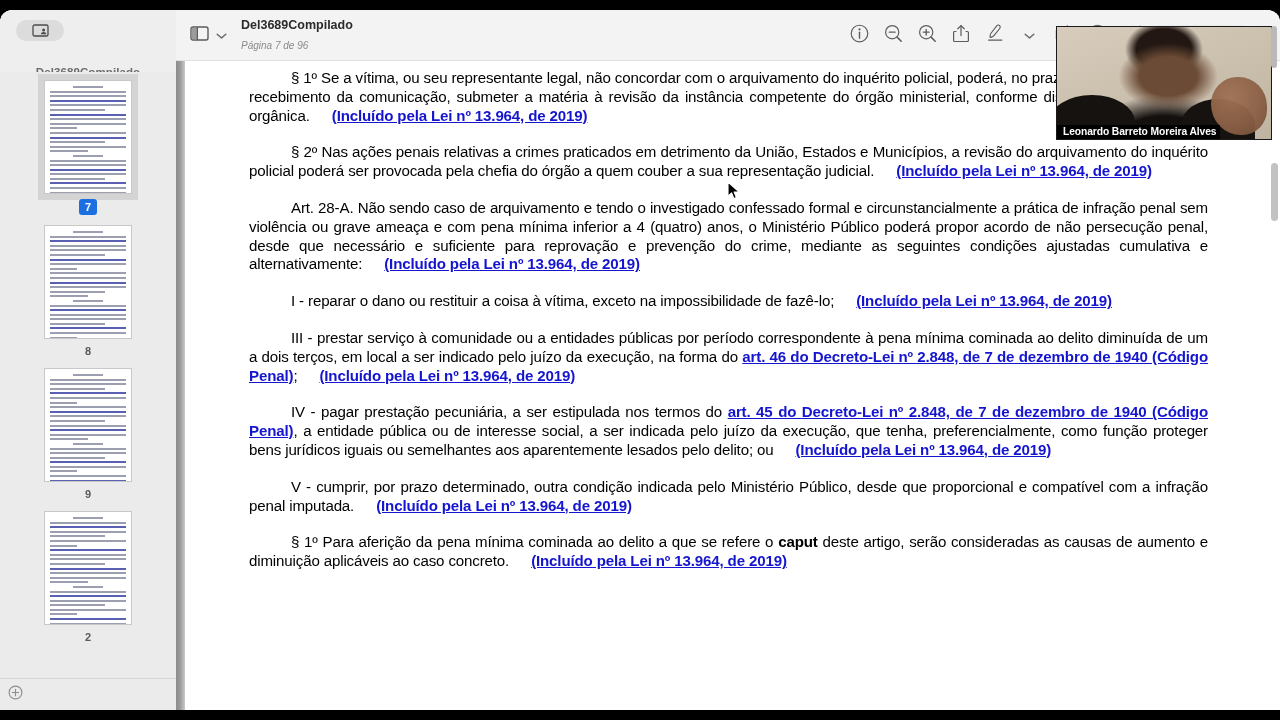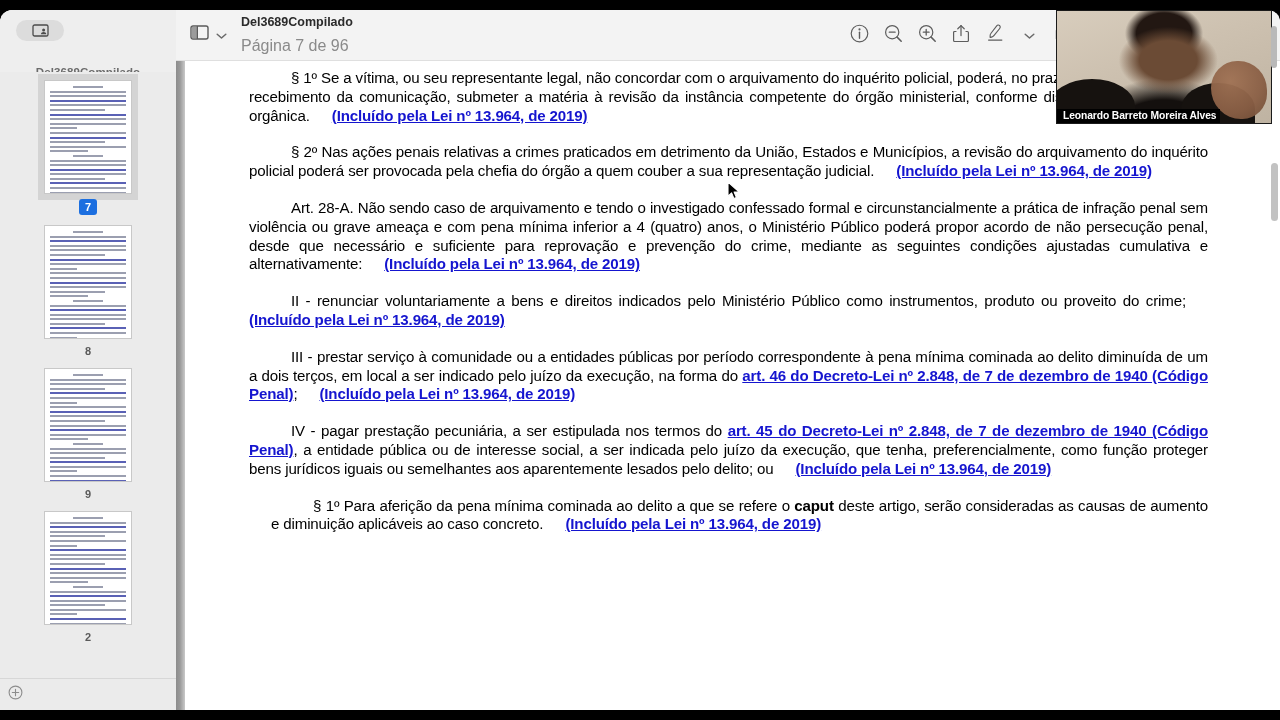--- a/index.html
+++ b/index.html
@@ -129,21 +129,21 @@
     width: 1104px; height: 51px;
     background: #f3f3f3;
     border-bottom: 1px solid #dfdfdf;
     border-top-right-radius: 12px;
     display: flex; align-items: center;
   }
   #tb-left { display: flex; align-items: center; padding-left: 14px; }
   #sidebar-toggle { display:flex; align-items:center; gap:7px; cursor:pointer; }
   #doc-meta { margin-left: 14px; line-height: 1.15; }
   #doc-title { font-size: 12.5px; font-weight: bold; color: #2b2b2b; }
-  #page-indicator { font-size: 16px; color: #8a8a8a; margin-top: 8px; }
+  #page-indicator { font-size: 10px; color: #8a8a8a; margin-top: 8px; font-style: italic; }
 
   #tb-right {
     margin-left: auto;
     display: flex; align-items: center;
     padding-right: 0px;
     height: 51px;
   }
   .tb-icon {
     width: 34px; height: 34px;
     display: flex; align-items: center; justify-content: center;
@@ -179,21 +179,21 @@
   }
   p.para {
     font-size: 15.1px;
     line-height: 18.8px;
     text-align: justify;
     text-indent: 42px;
     margin-bottom: 18px;
     letter-spacing: -0.15px;
     word-spacing: 0px;
   }
-  p.para.last { margin-bottom: 4px; margin-left: 22px; }
+  p.para.last { margin-bottom: 4px; }
   a.lnk {
     color: #1515cf;
     text-decoration: underline;
     cursor: pointer;
     font-weight: bold;
   }
   .sp { display: inline-block; width: 22px; }
   b.caput { font-weight: bold; }
 
   #doc-scrollbar {
@@ -205,21 +205,21 @@
     position: absolute;
     top: 46px; left: 0;
     width: 7px; height: 58px;
     background: #c2c2c2;
     border-radius: 4px;
   }
 
   
   #video-overlay {
     position: absolute;
-    left: 1056px; top: 10px;
+    left: 1056px; top: 26px;
     width: 216px; height: 114px;
     background: #0f766e;
     overflow: hidden;
     border: 1px solid #1a1a1a;
   }
   #video-bg {
     position: absolute; inset: 0;
     background:
       radial-gradient(ellipse 80px 54px at 52% 44%, #6b4b35 0%, #6b4b35 36%, rgba(107,75,53,0) 62%),
       radial-gradient(ellipse 120px 90px at 50% 118%, #14100e 0%, #14100e 48%, rgba(20,16,14,0) 72%),
@@ -545,23 +545,24 @@
         </div>
         <div class="tb-icon"></div>
       </div>
     </div>
 
     <main id="doc-area">
       <div id="page">
           <p class="para"><span>§ 1º Se a vítima, ou seu representante legal, não concordar com o arquivamento do inquérito policial, poderá, no prazo de 30 (trinta) dias do recebimento da comunicação, submeter a matéria à revisão da instância competente do órgão ministerial, conforme dispuser a respectiva lei orgânica.</span><span class="sp"></span><a class="lnk" style="color: rgb(21, 21, 207);">(Incluído pela Lei nº 13.964, de 2019)</a></p>
           <p class="para"><span>§ 2º Nas ações penais relativas a crimes praticados em detrimento da União, Estados e Municípios, a revisão do arquivamento do inquérito policial poderá ser provocada pela chefia do órgão a quem couber a sua representação judicial.</span><span class="sp"></span><a class="lnk" style="color: rgb(21, 21, 207);">(Incluído pela Lei nº 13.964, de 2019)</a></p>
           <p class="para"><span>Art. 28-A. Não sendo caso de arquivamento e tendo o investigado confessado formal e circunstancialmente a prática de infração penal sem violência ou grave ameaça e com pena mínima inferior a 4 (quatro) anos, o Ministério Público poderá propor acordo de não persecução penal, desde que necessário e suficiente para reprovação e prevenção do crime, mediante as seguintes condições ajustadas cumulativa e alternativamente:</span><span class="sp"></span><a class="lnk" style="color: rgb(21, 21, 207);">(Incluído pela Lei nº 13.964, de 2019)</a></p>
-          <p class="para"><span>II - renunciar voluntariamente a bens e direitos indicados pelo Ministério Público como instrumentos, produto ou proveito do crime;</span><span class="sp"></span><a class="lnk" style="color: rgb(21, 21, 207);">(Incluído pela Lei nº 13.964, de 2019)</a></p>
+          <p class="para"><span>I - reparar o dano ou restituir a coisa à vítima, exceto na impossibilidade de fazê-lo;</span><span class="sp"></span><a class="lnk" style="color: rgb(21, 21, 207);">(Incluído pela Lei nº 13.964, de 2019)</a></p>
           <p class="para"><span>III - prestar serviço à comunidade ou a entidades públicas por período correspondente à pena mínima cominada ao delito diminuída de um a dois terços, em local a ser indicado pelo juízo da execução, na forma do </span><a class="lnk" style="color: rgb(21, 21, 207);">art. 46 do Decreto-Lei nº 2.848, de 7 de dezembro de 1940 (Código Penal)</a><span>;</span><span class="sp"></span><a class="lnk" style="color: rgb(21, 21, 207);">(Incluído pela Lei nº 13.964, de 2019)</a></p>
           <p class="para"><span>IV - pagar prestação pecuniária, a ser estipulada nos termos do </span><a class="lnk" style="color: rgb(21, 21, 207);">art. 45 do Decreto-Lei nº 2.848, de 7 de dezembro de 1940 (Código Penal)</a><span>, a entidade pública ou de interesse social, a ser indicada pelo juízo da execução, que tenha, preferencialmente, como função proteger bens jurídicos iguais ou semelhantes aos aparentemente lesados pelo delito; ou</span><span class="sp"></span><a class="lnk" style="color: rgb(21, 21, 207);">(Incluído pela Lei nº 13.964, de 2019)</a></p>
+          <p class="para"><span>V - cumprir, por prazo determinado, outra condição indicada pelo Ministério Público, desde que proporcional e compatível com a infração penal imputada.</span><span class="sp"></span><a class="lnk" style="color: rgb(21, 21, 207);">(Incluído pela Lei nº 13.964, de 2019)</a></p>
           <p class="para last"><span>§ 1º Para aferição da pena mínima cominada ao delito a que se refere o </span><b class="caput">caput</b><span> deste artigo, serão consideradas as causas de aumento e diminuição aplicáveis ao caso concreto.</span><span class="sp"></span><a class="lnk" style="color: rgb(21, 21, 207);">(Incluído pela Lei nº 13.964, de 2019)</a></p>
         </div>
       <div id="doc-scrollbar">
         <div id="doc-scroll-thumb"></div>
       </div>
     </main>
 
   </div>
 
   <div id="video-overlay">

